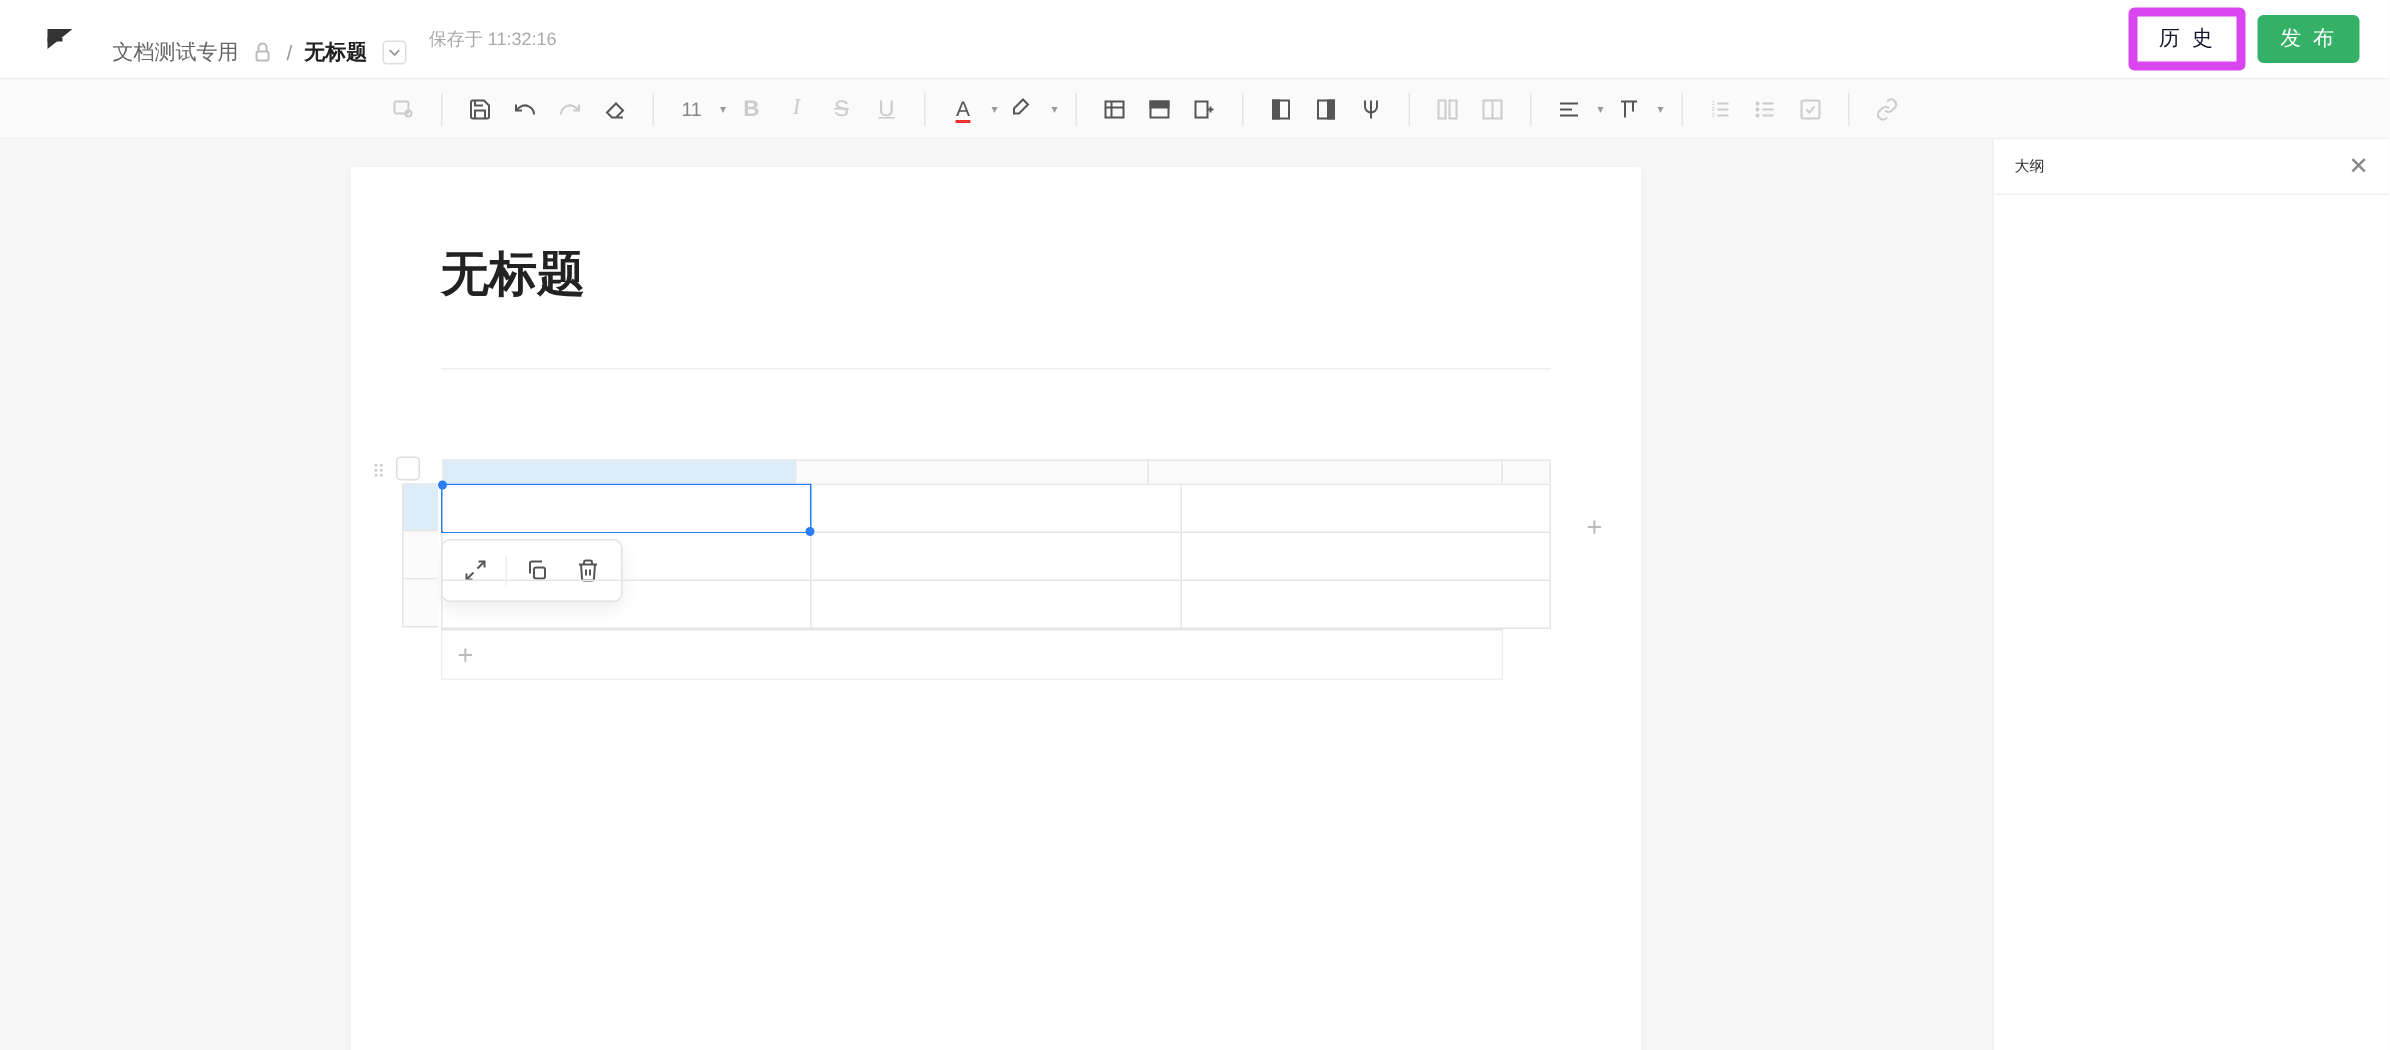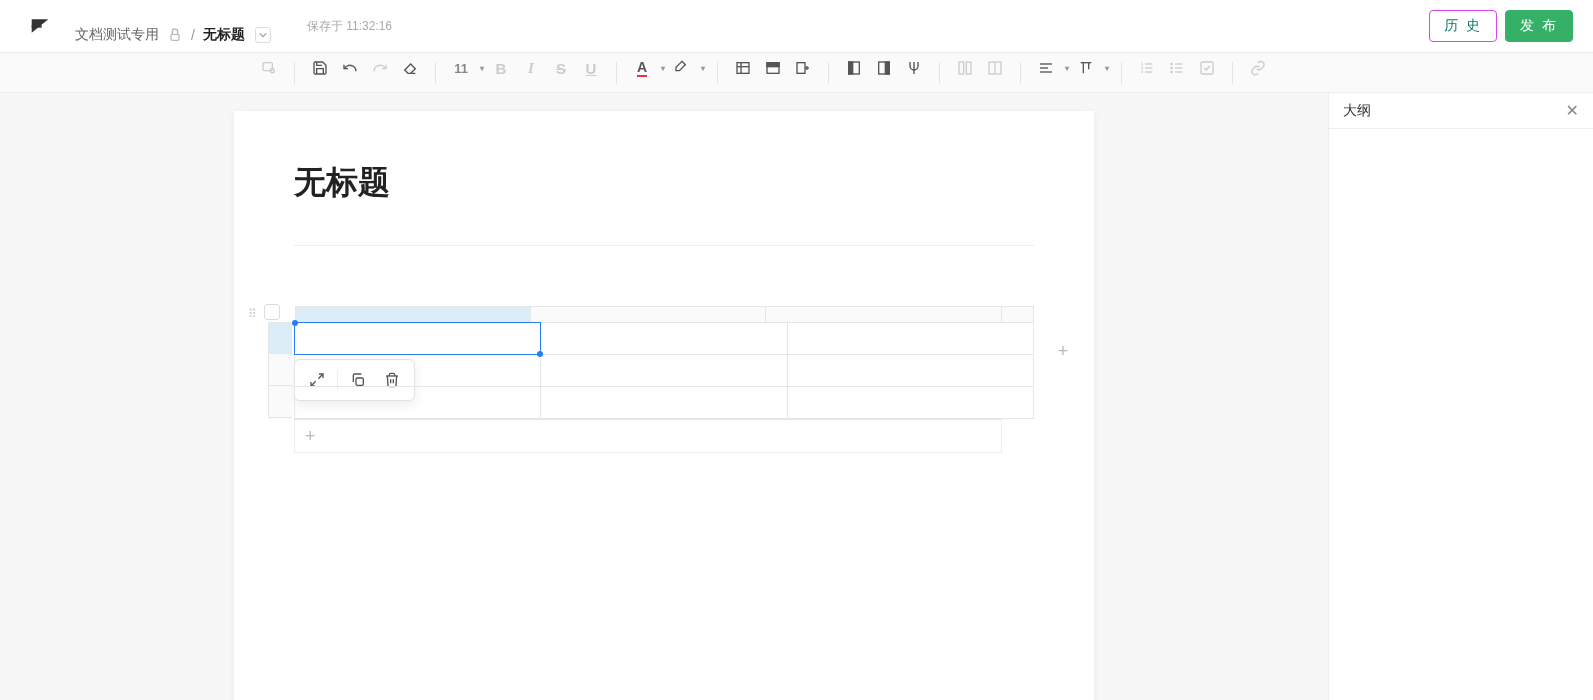--- a/index.html
+++ b/index.html
@@ -8,29 +8,29 @@
 
 .header { height: 53px; display: flex; align-items: center; padding: 0 20px 0 30px; border-bottom: 1px solid #eee; }
 .logo { display: flex; align-items: center; margin-right: 25px; }
 .logo svg { width: 20px; height: 20px; }
 .breadcrumb { display: flex; align-items: center; font-size: 14px; color: #666; gap: 8px; margin-top: 18px; }
 .breadcrumb .bc-folder { color: #666; }
 .breadcrumb .lock-icon { color: #bbb; font-size: 12px; }
 .breadcrumb .sep { color: #999; }
 .breadcrumb .bc-title { color: #222; font-weight: 600; }
 .breadcrumb .dd-box { width: 16px; height: 16px; border: 1px solid #ddd; border-radius: 3px; display: inline-flex; align-items: center; justify-content: center; margin-left: 2px; }
-.saved { margin-left: 36px; font-size: 12px; color: #aaa; }
+.saved { margin-left: 15px; font-size: 12px; color: #aaa; }
 .header-spacer { flex: 1; }
 .btn { border-radius: 4px; padding: 6px 14px; font-size: 14px; cursor: pointer; margin-left: 8px; }
-.btn-secondary { background: #fff; border: 1px solid #d946ef; color: #0f766e; letter-spacing: 2px; }
+.btn-secondary { background: #fff; border: 6px solid #d946ef; color: #0f172a; letter-spacing: 2px; }
 .btn-primary { background: #34b166; border: 1px solid #34b166; color: #fff; letter-spacing: 2px; }
 
 
 .toolbar { height: 40px; background: #fafafa; border-bottom: 1px solid #eee; display: flex; align-items: center; padding: 0 0 0 248px; }
-.tb-group { display: flex; align-items: flex-start; height: 100%; padding: 0 6px; font-weight: bold; }
+.tb-group { display: flex; align-items: center; height: 100%; padding: 0 6px; }
 .tb-sep { width: 1px; height: 22px; background: #e5e5e5; margin: 0 4px; }
 .tb-btn { width: 30px; height: 30px; display: flex; align-items: center; justify-content: center; cursor: pointer; border-radius: 3px; color: #555; position: relative; }
 .tb-btn.disabled { color: #ccc; }
 .tb-btn .chev { position: absolute; right: -8px; font-size: 8px; color: #999; }
 .tb-btn.has-chev { margin-right: 10px; }
 .tb-fontsize { font-size: 13px; color: #888; padding: 0 2px; }
 
 
 .body { display: flex; height: calc(100% - 93px); background: #f7f7f7; }
 .canvas-wrap { flex: 1; overflow: auto; padding-top: 18px; display: flex; justify-content: center; }
@@ -68,21 +68,21 @@
 .handle-dot { position: absolute; width: 6px; height: 6px; border-radius: 50%; background: #2a7df5; }
 .handle-dot.tl { top: -3px; left: -3px; }
 .handle-dot.br { bottom: -3px; right: -3px; }
 
 .add-col { position: absolute; right: -44px; top: 30px; width: 30px; height: 30px; display: flex; align-items: center; justify-content: center; color: #bbb; font-size: 18px; cursor: pointer; }
 .add-row { margin-top: 0; height: 34px; width: 708px; border: 1px solid #eee; border-top: 1px solid #e6e6e6; display: flex; align-items: center; padding-left: 10px; color: #bbb; font-size: 18px; cursor: pointer; }
 
 
 .outline { width: 265px; border-left: 1px solid #eee; background: #fff; }
 .outline-head { display: flex; align-items: center; justify-content: space-between; padding: 8px 14px; border-bottom: 1px solid #eee; }
-.outline-title { font-size: 14px; color: #333; }
+.outline-title { font-size: 10px; color: #333; }
 .outline-close { color: #888; cursor: pointer; font-size: 16px; }
 
 
 .icn { width: 16px; height: 16px; display: block; }
 </style>
 </head>
 <body>
 
 <div class="header">
   <div class="logo">

